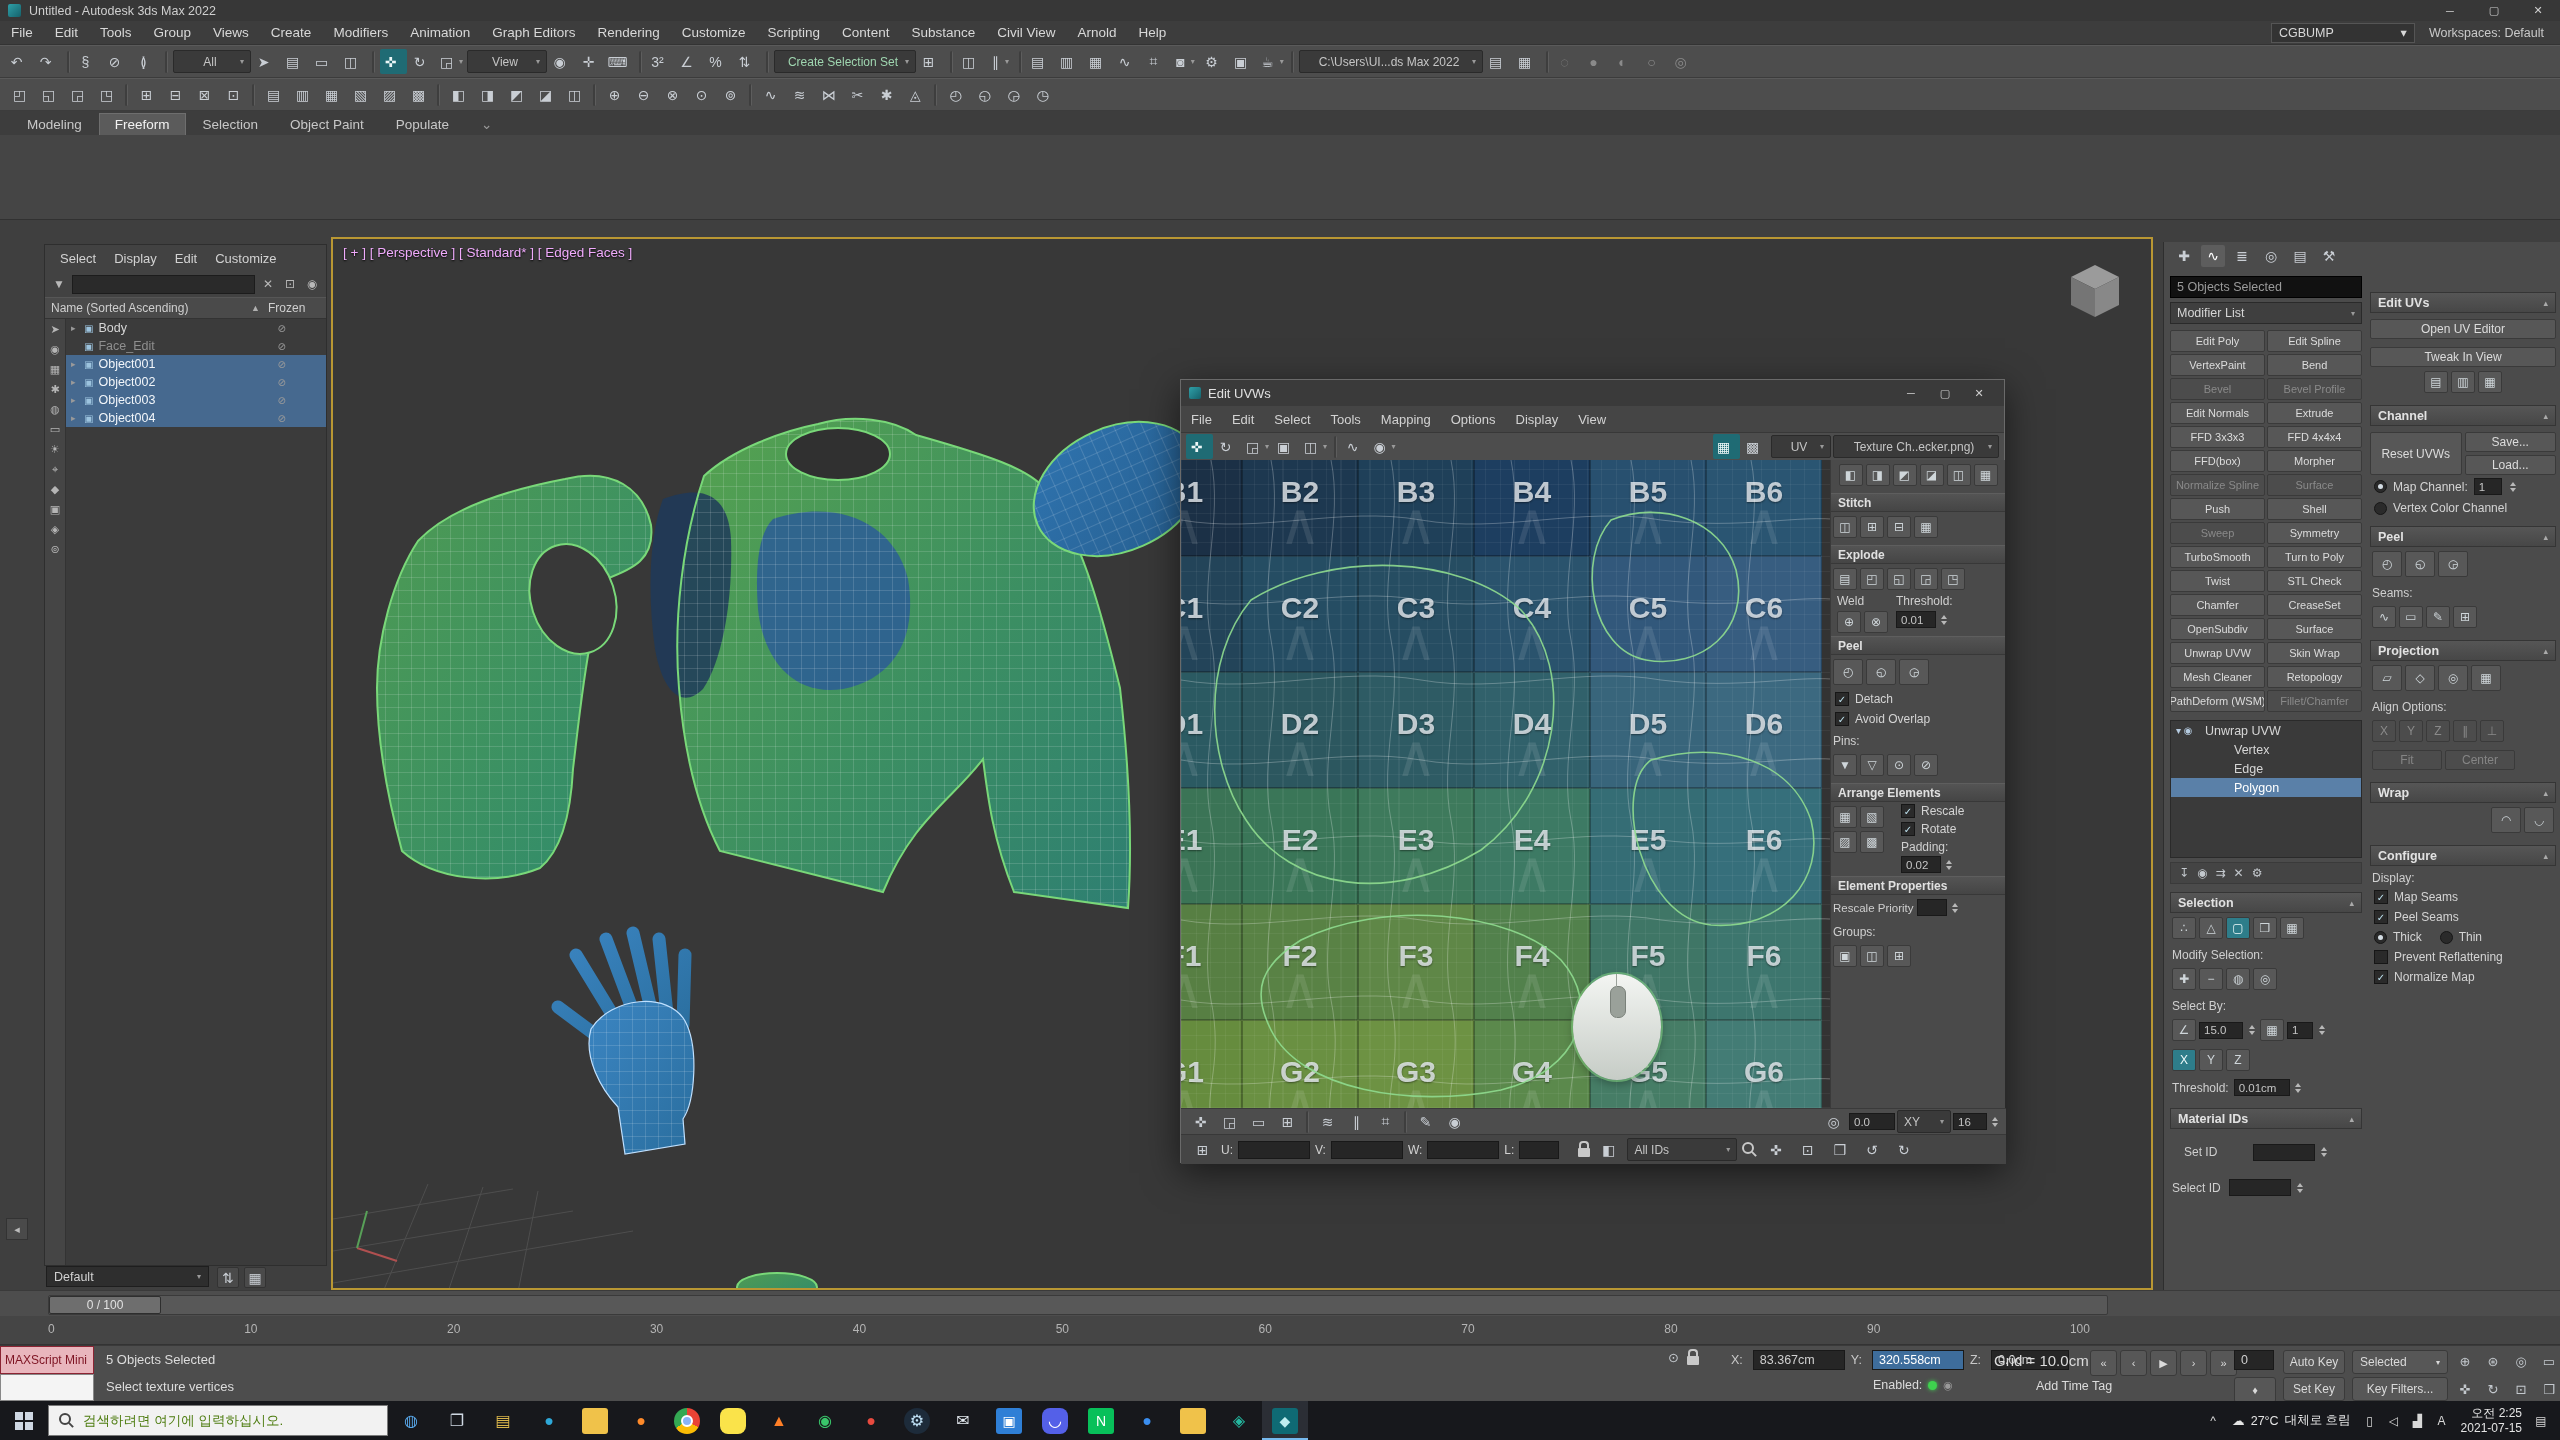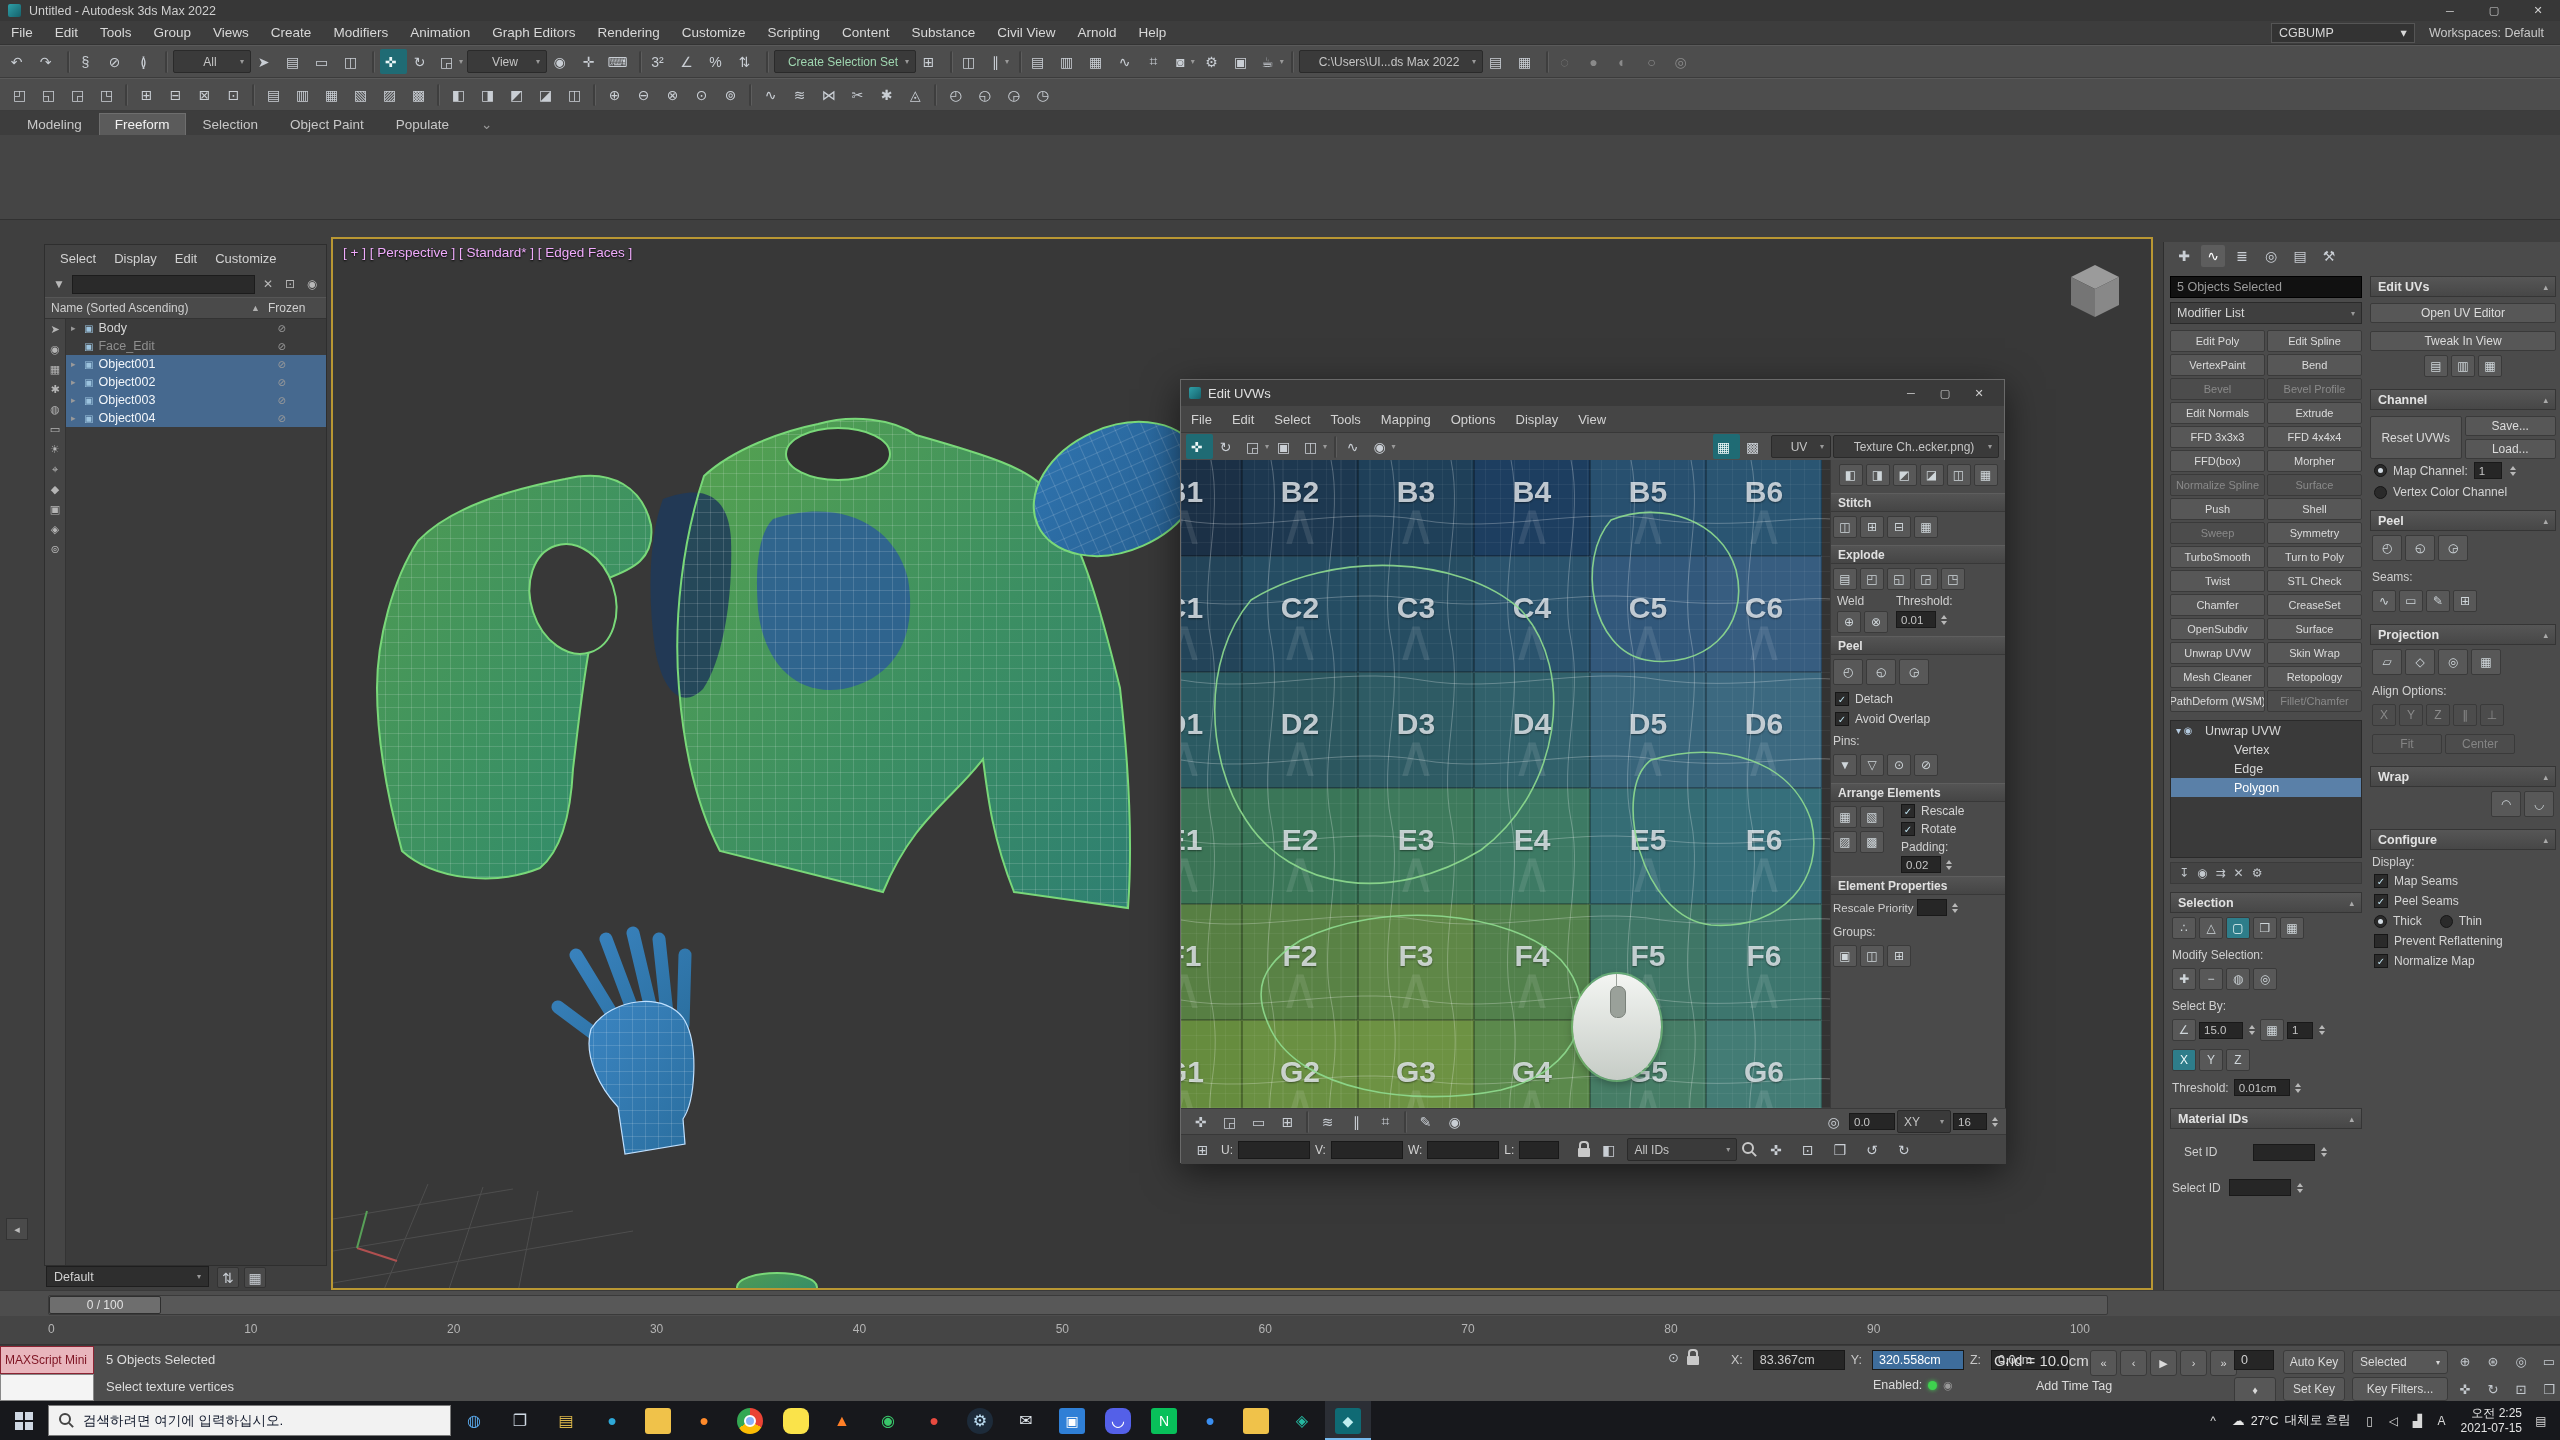--- a/index.html
+++ b/index.html
@@ -131,21 +131,21 @@
   .uvw-side{position:absolute;left:649px;top:80px;width:175px;height:648px;background:#4a4a4a;border-left:1px solid #3a3a3a;font-size:12px;overflow:hidden;box-sizing:border-box;}
   .sh{height:17px;background:linear-gradient(#545454,#454545);border-top:1px solid #5e5e5e;border-bottom:1px solid #383838;display:flex;align-items:center;padding:0 7px;color:#e0e0e0;font-size:12px;font-weight:bold;margin-top:3px;}
   .uvw-btb{position:absolute;left:0;top:728px;width:825px;height:26px;background:#4d4d4d;border-top:1px solid #3a3a3a;display:flex;align-items:center;gap:2px;padding:0 6px;box-sizing:border-box;}
   .uvw-status{position:absolute;left:0;top:754px;width:825px;height:30px;background:#454545;border-top:1px solid #383838;display:flex;align-items:center;gap:5px;padding:0 8px;font-size:12px;box-sizing:border-box;}
   .uvw-status .sf{height:18px;}
   
   .taskbar{left:0;top:1401px;width:2560px;height:39px;background:#17181c;display:flex;align-items:center;z-index:40;}
   .start{width:48px;height:39px;display:flex;align-items:center;justify-content:center;}
   .winlogo{display:grid;grid-template-columns:8px 8px;grid-auto-rows:8px;gap:2px;}
   .winlogo i{background:#cfd8e3;}
-  .tsearch{width:403px;height:31px;background:#f2f2f2;border:1px solid #7a7a7a;display:flex;align-items:center;gap:9px;padding:0 10px;color:#0f172a;font-size:13.5px;box-sizing:border-box;}
+  .tsearch{width:340px;height:31px;background:#f2f2f2;border:1px solid #7a7a7a;display:flex;align-items:center;gap:9px;padding:0 10px;color:#4d7c0f;font-size:13.5px;box-sizing:border-box;}
   .mag{position:relative;width:15px;height:15px;display:inline-block;color:#444;flex:0 0 auto;}
   .mag::before{content:"";position:absolute;width:8px;height:8px;border:2px solid currentColor;border-radius:50%;left:0;top:0;}
   .mag::after{content:"";position:absolute;width:6px;height:2px;background:currentColor;transform:rotate(45deg);left:9px;top:11px;}
   .tapp{width:46px;height:39px;display:flex;align-items:center;justify-content:center;}
   .tapp.active{background:#2b2e35;box-shadow:inset 0 -2px 0 #76b9ed;}
   .tico{width:26px;height:26px;display:flex;align-items:center;justify-content:center;font-size:16px;position:relative;}
   .tico.sq{border-radius:3px;font-size:14px;}
   .tico.sqr{border-radius:8px;}
   .tico.circle{border-radius:50%;}
   .tico.chrome{border-radius:50%;background:conic-gradient(#ea4335 0 33%,#fbbc05 0 66%,#34a853 0 100%);}
@@ -1131,21 +1131,21 @@
           <div class="sf" style="width:62px;"></div>
           <span class="spin">
               <i class="u"></i>
               <i class="d"></i>
             </span>
         </div>
       </div>
     </div>
 
     <div class="col2">
-      <div class="roll" style="margin-top:0;">
+      <div class="roll" style="margin-top:16px;">
         <div class="rollhead">Edit UVs</div>
         <div class="pbtn" style="margin-top:6px;">Open UV Editor</div>
         <div class="pbtn" style="margin-top:8px;">Tweak In View</div>
         <div class="irow" style="justify-content:center;">
           <div class="si">
               <span>▤</span>
             </div>
             <div class="si">
               <span>▥</span>
             </div>

